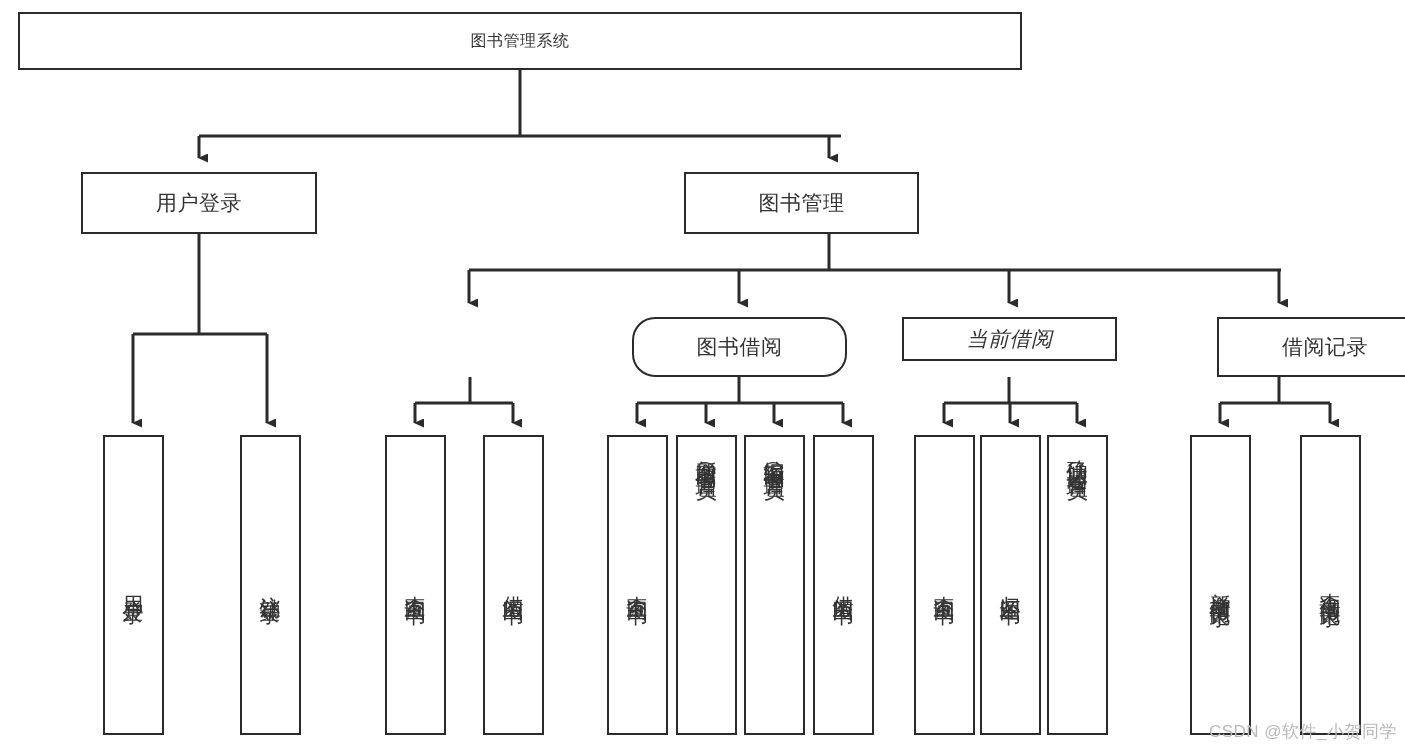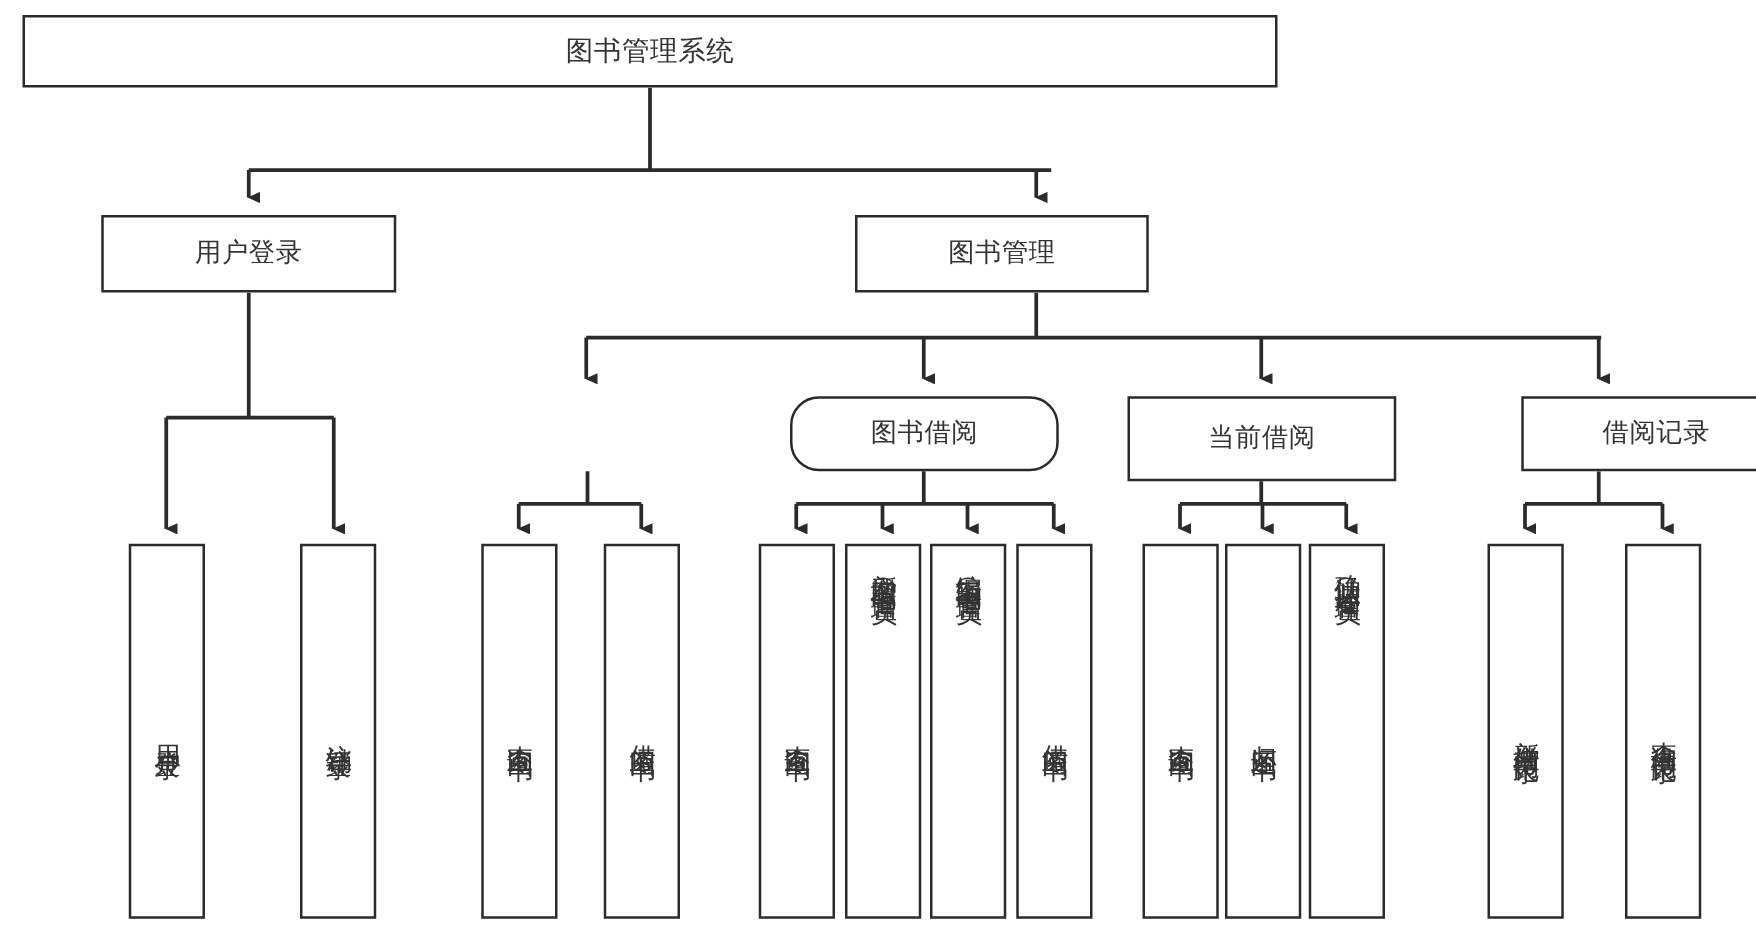--- a/index.html
+++ b/index.html
@@ -42,21 +42,21 @@
     line-height: 1.30;
     color: #333333;
   }
   
   .node.horizontal .node-label {
     font-size: 21px;
     letter-spacing: 0.5px;
     white-space: nowrap;
   }
   .node.root .node-label {
-    font-size: 22px;
+    font-size: 16px;
   }
   
   .node.vertical {
     align-items: flex-start;
     padding-top: 6px;
   }
   .node.vertical .node-label {
     writing-mode: vertical-rl;
     text-orientation: upright;
     font-size: 21px;
@@ -144,21 +144,21 @@
 
   <div class="node horizontal" style="left:684px; top:172px; width:235px; height:62px;">
     <span class="node-label">图书管理</span>
   </div>
 
 
   <div class="node horizontal" style="left:632px; top:317px; width:215px; height:60px;border-radius:23px;">
     <span class="node-label">图书借阅</span>
   </div>
 
-  <div class="node horizontal" style="left:902px; top:317px; width:215px; height:68px;">
+  <div class="node horizontal" style="left:902px; top:317px; width:215px; height:44px;font-style:italic;">
     <span class="node-label">当前借阅</span>
   </div>
 
   <div class="node horizontal" style="left:1172px; top:317px; width:216px; height:60px;margin-left:45px;">
     <span class="node-label">借阅记录</span>
   </div>
 
   <div class="node vertical v-center" style="left:103px; top:435px; width:61px; height:300px;">
     <span class="node-label">用户登录</span>
   </div>
@@ -204,14 +204,15 @@
   </div>
 
   <div class="node vertical v-center" style="left:1190px; top:435px; width:61px; height:300px;">
     <span class="node-label">新增借阅记录</span>
   </div>
 
   <div class="node vertical v-center" style="left:1300px; top:435px; width:61px; height:300px;">
     <span class="node-label">查询借阅记录</span>
   </div>
 
+  <div id="watermark">CSDN @软件_小贺同学</div>
 
 </div>
 
 </body></html>

